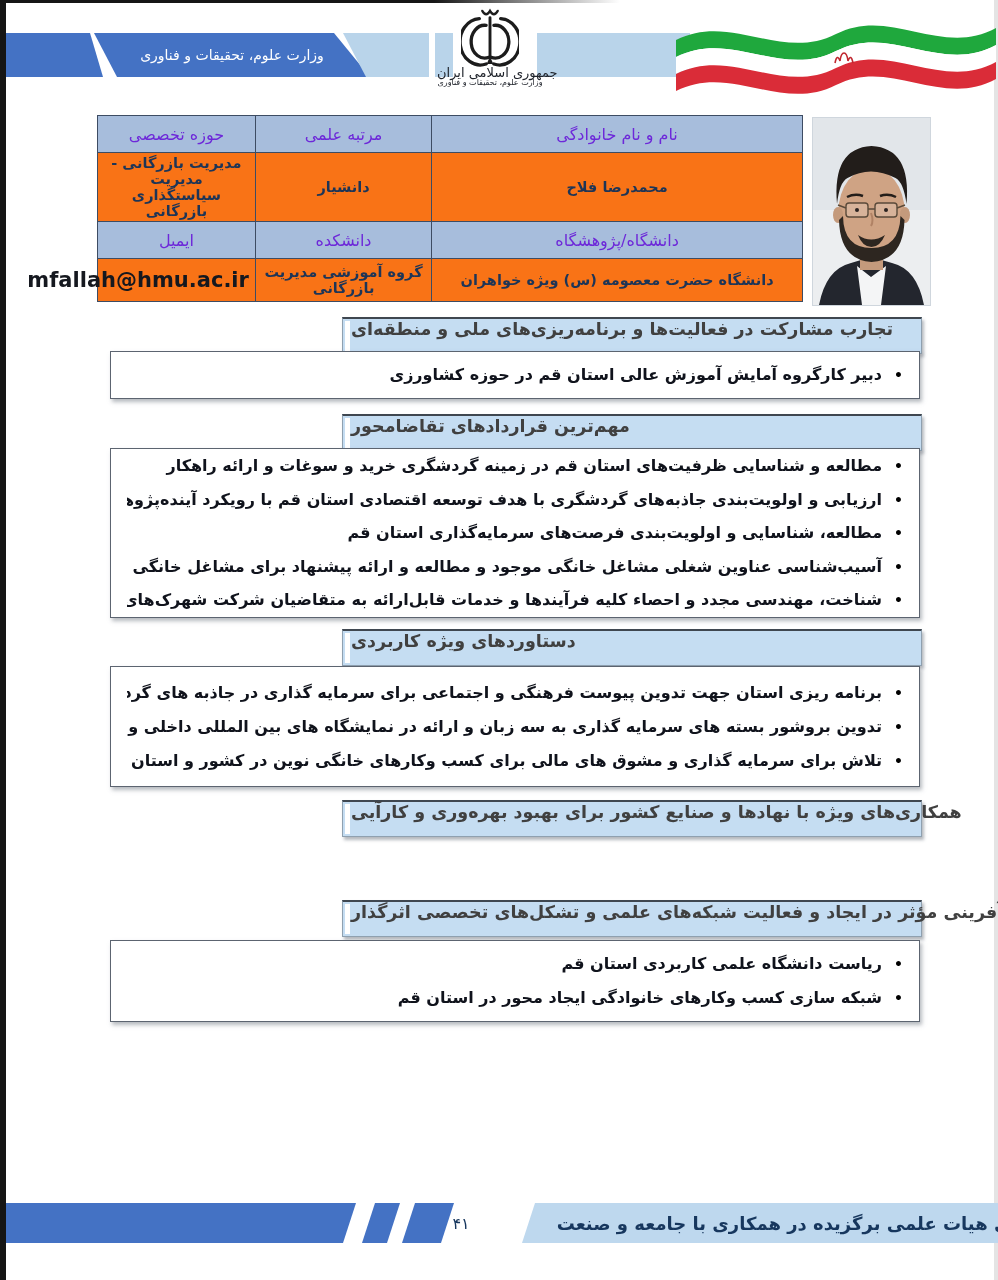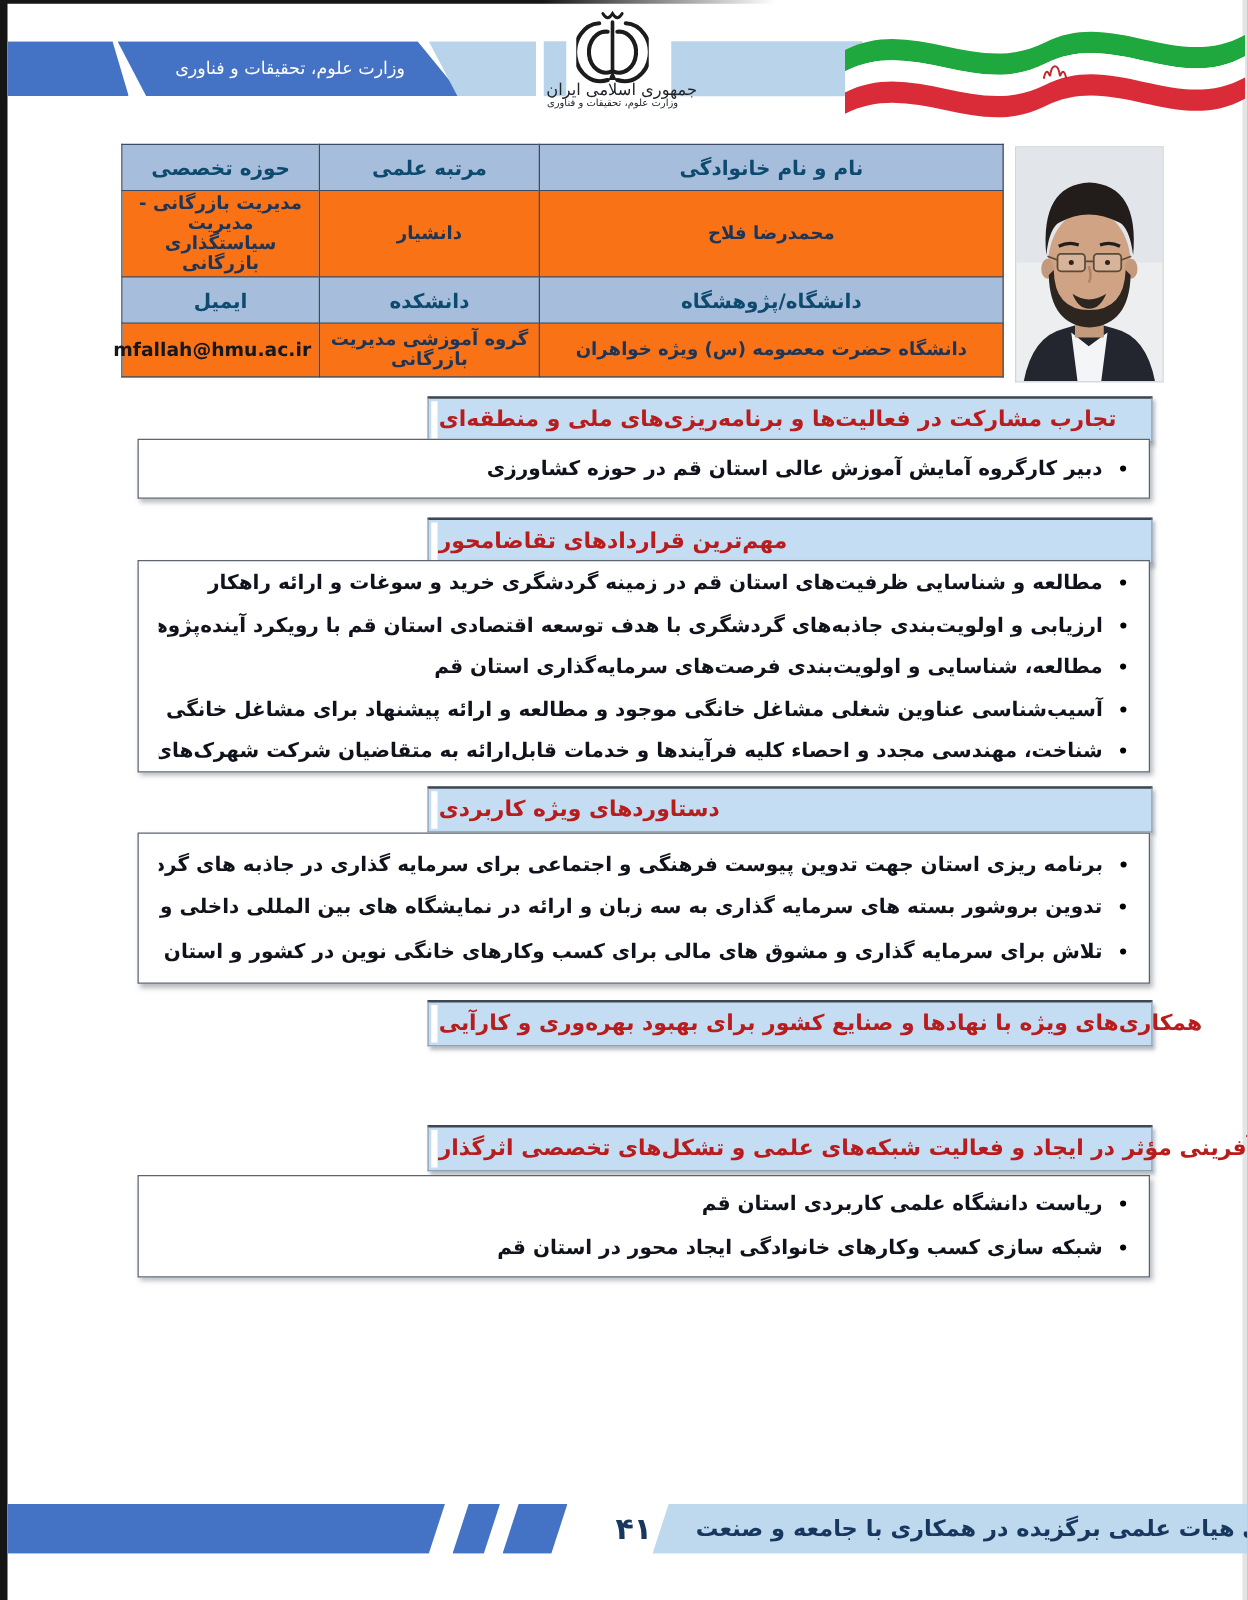--- a/index.html
+++ b/index.html
@@ -33,55 +33,55 @@
   .emblem-cap.l2{font-size:8px;}
 
   
   .flag-wrap{position:absolute;left:676px;top:0;width:322px;height:112px;}
 
   
   table.profile{position:absolute;left:97px;top:115px;width:706px;
     border-collapse:collapse;direction:rtl;table-layout:fixed;}
   table.profile td{border:1.6px solid #3d4c63;text-align:center;vertical-align:middle;
     padding:2px 6px;}
-  td.hd{background:#a7bddc;color:#0c4a6e;font-weight:bold;font-size:16px;height:32px;}
+  td.hd{background:#a7bddc;color:#6d28d9;font-weight:normal;font-size:16px;height:32px;}
   td.val{background:#f97316;color:#1d3557;font-weight:bold;font-size:14.5px;}
   tr.r-val1 td{height:54px;}
   tr.r-val2 td{height:38px;}
-  .ltr{direction:ltr;unicode-bidi:isolate;color:#15181f;font-size:15px;}
+  .ltr{direction:ltr;unicode-bidi:isolate;color:#15181f;font-size:21px;}
 
   
   .photo{position:absolute;left:813px;top:118px;width:117px;height:187px;
     outline:1px solid #cfd6dd;background:#e9ebee;}
 
   
   .sec-title{position:absolute;left:342px;width:578px;height:34px;background:#c5ddf2;
     border:1px solid #8fa0af;border-top:2px solid #3f4750;
     box-shadow:2px 3px 3px rgba(90,100,110,.45);
-    display:flex;align-items:center;justify-content:flex-end;direction:rtl;
-    color:#b91c1c;font-weight:bold;font-size:17.5px;padding:0;}
+    display:flex;justify-content:flex-end;direction:rtl;
+    color:#404040;font-weight:bold;font-size:17.5px;padding:0;}
   .sec-title::before{content:"";position:absolute;left:2px;top:2px;bottom:2px;width:5px;
     background:#ffffff;}
   .sec-title span{padding:0 14px 0 8px;white-space:nowrap;}
   .sec-box{position:absolute;left:110px;width:810px;background:#fff;
     border:1px solid #5c6470;box-shadow:2px 3px 4px rgba(110,118,128,.5);
     display:flex;flex-direction:column;justify-content:center;direction:rtl;
     padding:0 16px;box-sizing:border-box;}
   .item{color:#10131c;font-weight:bold;font-size:16px;line-height:34px;
     white-space:nowrap;overflow:hidden;}
   .item::before{content:"•";margin-left:12px;font-size:14px;color:#000;}
 
   
   .foot-piece{position:absolute;top:1203px;height:40px;background:#4472c4;}
   .fp-bar{left:6px;width:350px;clip-path:polygon(0 0,100% 0,calc(100% - 13px) 100%,0 100%);}
   .fp-s1{left:362px;width:38px;clip-path:polygon(13px 0,100% 0,calc(100% - 13px) 100%,0 100%);}
   .fp-s2{left:402px;width:52px;clip-path:polygon(13px 0,100% 0,calc(100% - 13px) 100%,0 100%);}
-  .page-num{position:absolute;top:1203px;left:476px;width:62px;height:40px;
+  .page-num{position:absolute;top:1203px;left:430px;width:62px;height:40px;
     display:flex;align-items:center;justify-content:center;
-    color:#17375e;font-weight:bold;font-size:24px;}
+    color:#17375e;font-weight:normal;font-size:16px;}
   .foot-title{position:absolute;top:1203px;left:522px;width:476px;height:40px;
     background:#bed8ee;clip-path:polygon(13px 0,100% 0,100% 100%,0 100%);
     display:flex;align-items:center;justify-content:center;direction:rtl;
     color:#17375e;font-weight:bold;font-size:18px;padding-left:20px;
     box-sizing:border-box;}
   .foot-title span{margin-left:70px;white-space:nowrap;}
 </style>
 </head>
 <body>
 

